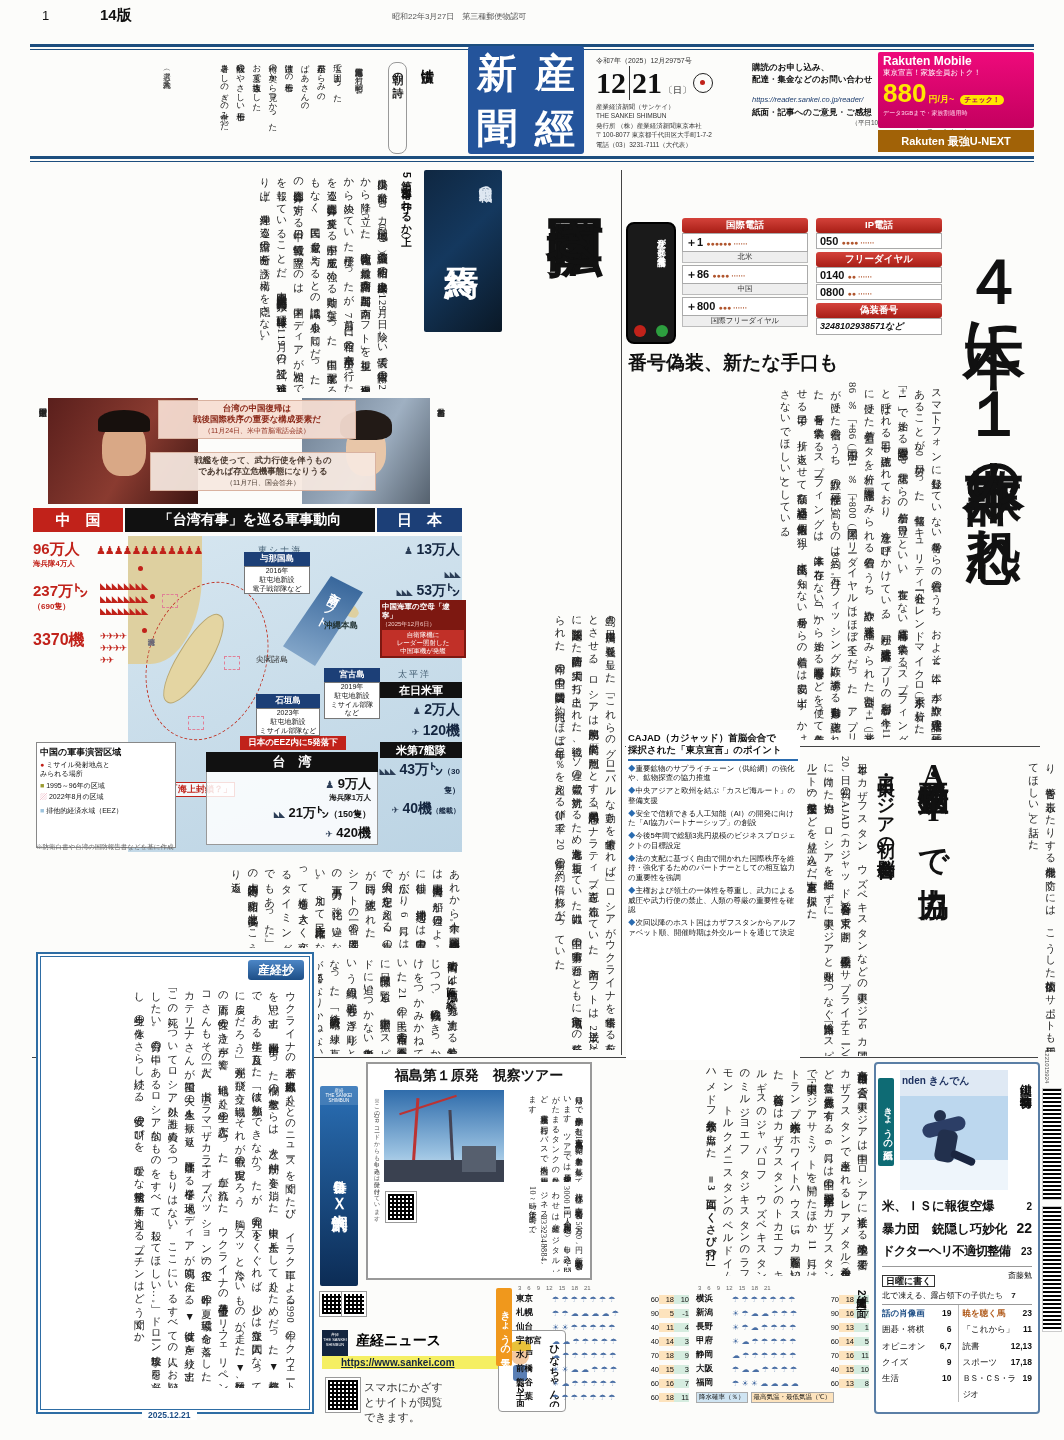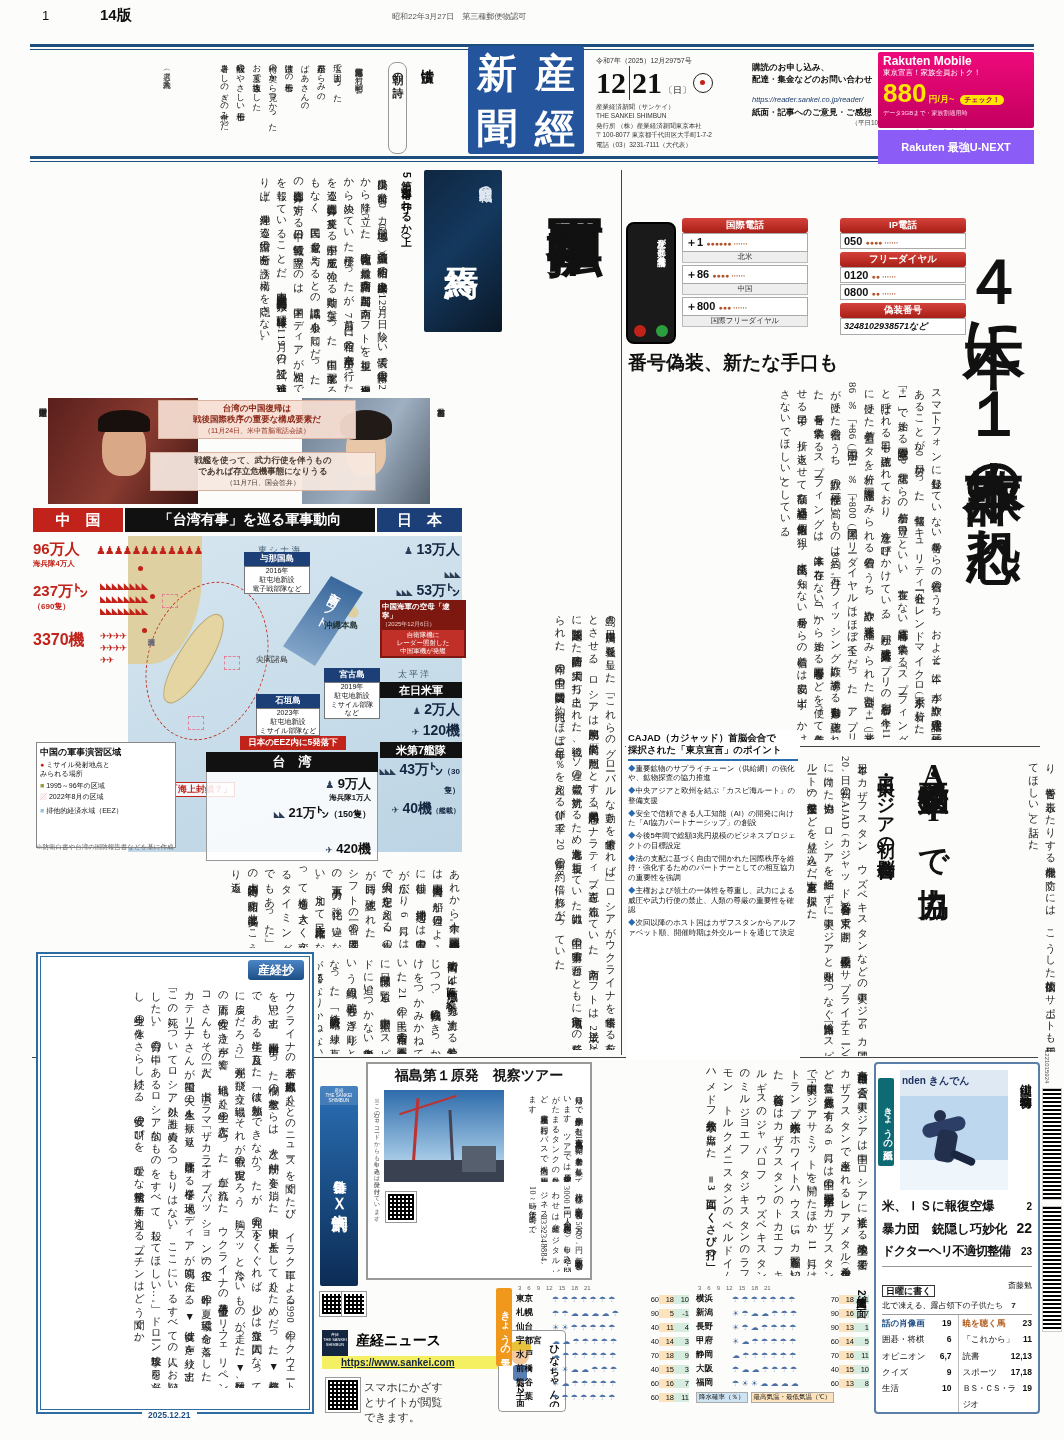--- a/index.html
+++ b/index.html
@@ -101,21 +101,21 @@
 <div class="abs" style="left:878px;top:52px;width:156px;height:76px;background:linear-gradient(#ee0a7b,#c4005f);border-radius:2px;overflow:hidden;">
   <div style="color:#fff;font-weight:bold;font-size:12px;padding:2px 5px 0;">Rakuten Mobile</div>
   <div style="color:#fff;font-size:7.5px;padding:0 5px;">東京宣言！家族全員おトク！</div>
   <div style="padding:0 5px;display:flex;align-items:baseline;gap:2px;">
     <span style="color:#ffe600;font-size:26px;font-weight:bold;">880</span>
     <span style="color:#ffe600;font-size:9px;font-weight:bold;">円/月~</span>
     <span style="background:#ffe600;color:#b0005a;font-size:7px;font-weight:bold;border-radius:6px;padding:0 4px;margin-left:4px;">チェック！</span>
   </div>
   <div style="color:#ffd9ec;font-size:6px;padding:0 5px;">データ3GBまで・家族割適用時</div>
 </div>
-<div class="abs" style="left:878px;top:130px;width:156px;height:34px;background:#8b5cf6;color:#fff;font-size:11px;font-weight:bold;display:flex;align-items:center;justify-content:center;">Rakuten 最強U-NEXT</div>
+<div class="abs" style="left:878px;top:130px;width:156px;height:22px;background:#a16207;color:#fff;font-size:11px;font-weight:bold;display:flex;align-items:center;justify-content:center;">Rakuten 最強U-NEXT</div>
 
 <div class="abs rule-v" style="left:621px;top:170px;height:885px;"></div>
 <div class="abs rule-h" style="left:625px;top:746px;width:415px;background:#444;"></div>
 <div class="abs rule-h" style="left:32px;top:1057px;width:1006px;background:#444;"></div>
 
 <div class="abs vt body-txt" style="left:32px;top:170px;width:358px;height:222px;">小泉氏は出発前、20カ国地域（G20）首脳会議の防衛相の小泉進次郎は11月29日、険しい表情で自衛隊のC2輸送機から降り立った。防衛力強化の最前線、南西諸島の与那国島。「南西シフト」を重視し、現地視察を以前から決めていた様子だったが、前月7日に首相の高市早苗が行った台湾有事を巡る国会答弁に反発する中国が威圧を強める時期と重なった。中国に配慮する様子もなく、国民に脅威を与えるとの認識は小泉も同じだった。高市の国会答弁に対する日中の情報戦で際立つのは、中国メディアが相次いで「沖縄臆測」を報じていることだ。中国共産党機関紙・人民日報系の環球時報は11月19日の社説で「琉球独立」を取り上げ、沖縄を巡る世論の分断を誘う構えを隠さない。</div>
 
 <div class="abs vt" style="left:400px;top:172px;height:228px;font-size:10.5px;font-weight:bold;">第5部 「日本」を守れるか（上）</div>
 <div class="abs" style="left:424px;top:170px;width:78px;height:162px;background:linear-gradient(135deg,#0f2741 0%,#14385e 45%,#0a1826 100%);border-radius:2px;">
   <div class="vt abs" style="right:8px;top:8px;height:70px;color:#dfe8f2;font-size:13px;font-weight:bold;">戦間期の</div>
@@ -246,45 +246,45 @@
   <div style="font-size:7px;margin-top:1px;"><span style="color:#e08098;">▨</span> <span>2022年8月の区域</span></div>
   <div style="font-size:7px;margin-top:4px;"><span style="color:#9cc3dd;">■</span> <span>排他的経済水域（EEZ）</span></div>
 </div>
 <div class="abs" style="left:36px;top:843px;font-size:6.5px;color:#666;">※防衛白書や台湾の国防報告書などを基に作成</div>
 
 <div class="abs" style="left:206px;top:752px;width:172px;">
   <div class="barlabel" style="height:20px;font-size:13px;line-height:20px;">台　湾</div>
   <div style="background:#ffffffd9;border:1px solid #999;border-top:none;padding:2px 6px;text-align:right;">
     <div><span class="ico-dk" style="font-size:10px;">♟</span> <span style="font-weight:bold;font-size:13px;">9万人</span><div style="font-size:7.5px;font-weight:bold;">海兵隊1万人</div></div>
     <div><span class="ico-dk" style="font-size:8px;">◣◣</span> <span style="font-weight:bold;font-size:13px;">21万㌧</span><span style="font-size:9px;font-weight:bold;">（150隻）</span></div>
-    <div style="margin-top:17px;"><span class="ico-dk" style="font-size:9px;">✈</span> <span style="font-weight:bold;font-size:13px;">420機</span></div>
+    <div style="margin-top:1px;"><span class="ico-dk" style="font-size:9px;">✈</span> <span style="font-weight:bold;font-size:13px;">420機</span></div>
   </div>
 </div>
 
 
 <div class="abs" style="left:626px;top:222px;width:46px;height:118px;background:#1a1a1a;border-radius:8px;border:2px solid #000;">
   <div class="vt" style="position:absolute;right:6px;top:8px;height:86px;color:#fff;font-size:8.5px;font-weight:bold;">注意が必要な電話番号</div>
   <span class="abs" style="left:6px;bottom:5px;width:12px;height:12px;background:#c1221a;border-radius:50%;"></span>
   <span class="abs" style="right:6px;bottom:5px;width:12px;height:12px;background:#2d9e3f;border-radius:50%;"></span>
 </div>
 
 <div class="abs" style="left:682px;top:218px;width:126px;">
   <div class="redhdr">国際電話</div>
   <div class="numrow"><span>＋1</span> <span class="mask">●●●●●● ⋯⋯</span></div>
   <div class="region">北米</div>
   <div class="numrow" style="margin-top:2px;"><span>＋86</span> <span class="mask">●●●● ⋯⋯</span></div>
   <div class="region">中国</div>
   <div class="numrow" style="margin-top:2px;"><span>＋800</span> <span class="mask">●●● ⋯⋯</span></div>
   <div class="region">国際フリーダイヤル</div>
 </div>
-<div class="abs" style="left:816px;top:218px;width:126px;margin-left:24px;">
+<div class="abs" style="left:816px;top:218px;width:126px;">
   <div class="redhdr">IP電話</div>
   <div class="numrow"><span>050</span> <span class="mask">●●●● ⋯⋯</span></div>
   <div class="redhdr" style="margin-top:3px;">フリーダイヤル</div>
-  <div class="numrow"><span>0120</span> <span class="mask">●● ⋯⋯</span></div>
+  <div class="numrow"><span>0140</span> <span class="mask">●● ⋯⋯</span></div>
   <div class="numrow" style="margin-top:1px;"><span>0800</span> <span class="mask">●● ⋯⋯</span></div>
   <div class="redhdr" style="margin-top:3px;">偽装番号</div>
   <div class="numrow" style="font-style:italic;font-size:9px;">3248102938571など</div>
 </div>
 
 <div class="abs vtu serif" style="left:952px;top:216px;height:530px;">
   <span style="font-size:62px;font-weight:900;">４本に１本</span>
   <span style="font-size:54px;font-weight:900;">詐欺の恐れ</span>
 </div>
 
@@ -495,21 +495,21 @@
         </div>
     <div class="hlrow">
           <span>暴力団　銃隠し巧妙化</span>
           <span style="font-size:14px;">22</span>
         </div>
     <div class="hlrow">
           <span style="letter-spacing:-1px;">ドクターヘリ不適切整備</span>
           <span style="font-size:10px;">23</span>
         </div>
   </div>
-  <div style="margin:4px 6px 0;border-top:1px solid #999;padding-top:13px;">
+  <div style="margin:4px 6px 0;border-top:1px solid #999;padding-top:3px;">
     <span style="border:1px solid #333;font-size:9px;font-weight:bold;padding:0 3px;">日曜に書く</span>
     <span style="font-size:8px;float:right;">斎藤勉</span>
     <div style="font-size:8px;margin-top:2px;"><span>北で凍える、露占領下の子供たち</span>　<b>7</b></div>
   </div>
   <div style="margin:3px 6px 0;border-top:1px solid #999;display:flex;gap:6px;">
     <div style="flex:1;">
       <div class="idxrow">
             <span style="color:#1d4e86;font-weight:bold;">話の肖像画</span>
             <span class="idxpage">19</span>
           </div>

